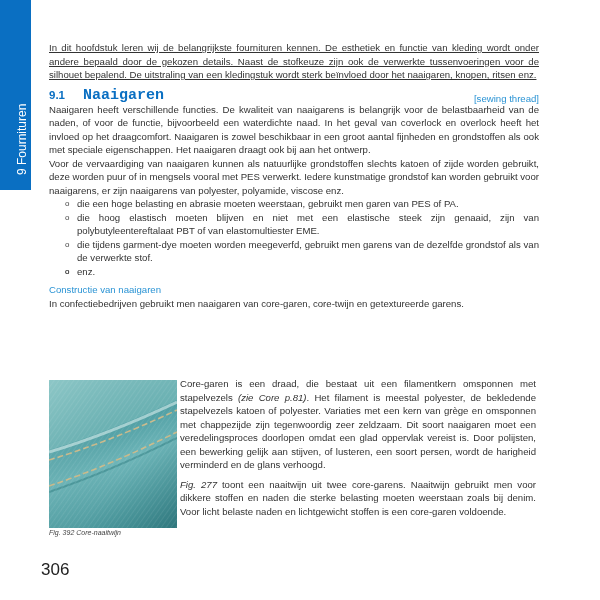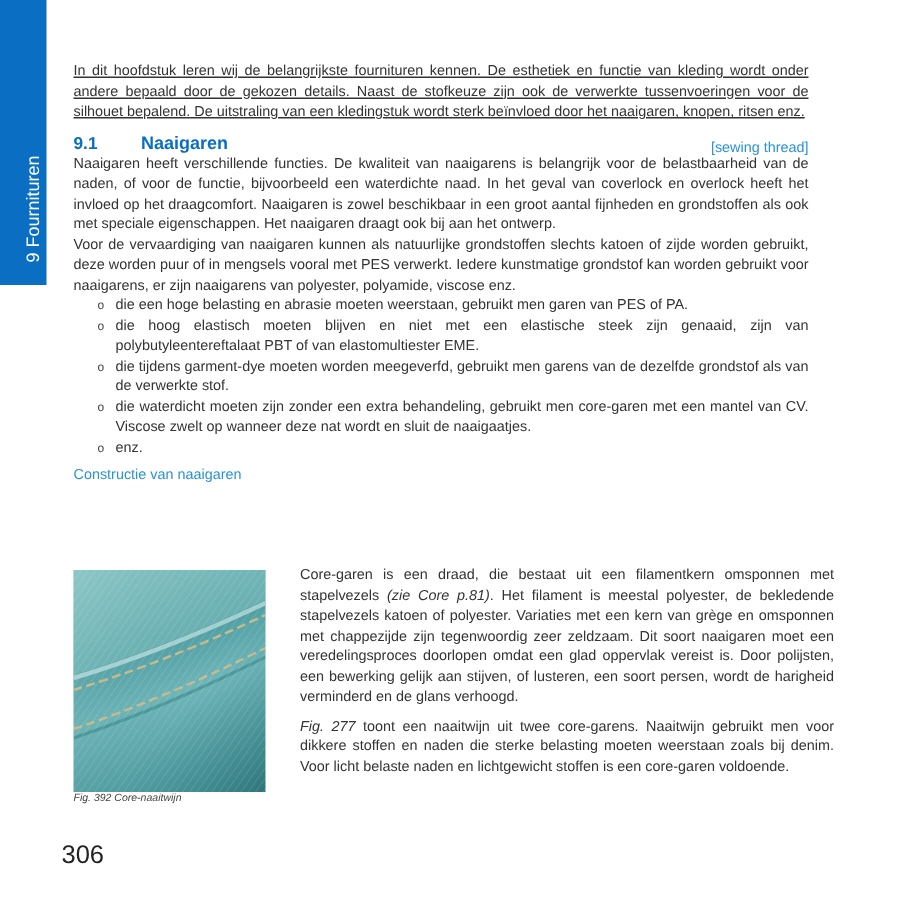--- a/index.html
+++ b/index.html
@@ -8,32 +8,32 @@
   .sidebar { position: absolute; left: 0; top: 0; width: 31px; height: 190px; background: #0a6fc2; }
   .sidebar-label { position: absolute; left: 0; top: 0; width: 31px; height: 190px; }
   .sidebar-label span { position: absolute; left: 50%; bottom: 8px; transform-origin: left center;
          transform: translateX(6px) rotate(-90deg); white-space: nowrap; color: #ffffff;
          font-size: 12px; font-weight: normal; }
   .content { position: absolute; left: 49px; top: 41px; width: 490px; font-size: 9.6px; line-height: 13.5px; }
   p { margin: 0; text-align: justify; }
   .intro { margin-bottom: 7px; text-decoration: underline; }
   .section-head { position: relative; height: 14px; margin-bottom: 0; }
   .section-num { color: #0a6fc2; font-weight: bold; font-size: 11.5px; }
-  .section-title { color: #0a6fc2; font-weight: bold; font-size: 12px; margin-left: 29px; }
+  .section-title { color: #0a6fc2; font-weight: bold; font-size: 15px; margin-left: 18px; font-family: Liberation Mono, monospace; }
   .term { position: absolute; right: 0; top: 3px; color: #2a93d4; font-size: 9.6px; padding-left: 44px; }
   .subhead { color: #2a93d4; margin-top: 5px; font-size: 9.6px; }
   .gap { margin-top: 6px; }
   ul.bullets { list-style: none; margin: 0; padding: 0 0 0 16px; }
   ul.bullets li { position: relative; padding-left: 12px; text-align: justify; }
   ul.bullets li .bullet { position: absolute; left: 0; top: 0; font-size: 8px; color: #444; }
   .figure { position: absolute; left: 49px; top: 380px; width: 128px; height: 148px; overflow: hidden;
             background: linear-gradient(160deg, #7fbdc0 0%, #4f9ea3 35%, #6fb6b9 55%, #3e8c91 100%); }
   .figure svg { display: block; }
   .fig-caption { position: absolute; left: 49px; top: 529px; font-size: 7px; font-style: italic; color: #444; }
-  .right-col { position: absolute; left: 200px; top: 377px; width: 356px; font-size: 9.6px; line-height: 13.5px; }
+  .right-col { position: absolute; left: 180px; top: 377px; width: 356px; font-size: 9.6px; line-height: 13.5px; }
   .right-col p { text-align: justify; }
   .right-col .p2 { margin-top: 6px; }
   .page-num { position: absolute; left: 41px; top: 560px; font-size: 17px; font-weight: normal; color: #222; }
   i { font-style: italic; }
 </style>
 </head>
 <body>
 
 <div class="sidebar"></div>
 <div class="sidebar-label">
@@ -47,25 +47,26 @@
     <span class="section-num">9.1</span><span class="section-title">Naaigaren</span>
     <span class="term">[sewing thread]</span>
   </div>
   <p>Naaigaren heeft verschillende functies. De kwaliteit van naaigarens is belangrijk voor de belastbaarheid van de naden, of voor de functie, bijvoorbeeld een waterdichte naad. In het geval van coverlock en overlock heeft het invloed op het draagcomfort. Naaigaren is zowel beschikbaar in een groot aantal fijnheden en grondstoffen als ook met speciale eigenschappen. Het naaigaren draagt ook bij aan het ontwerp.</p>
 
   <p>Voor de vervaardiging van naaigaren kunnen als natuurlijke grondstoffen slechts katoen of zijde worden gebruikt, deze worden puur of in mengsels vooral met PES verwerkt. Iedere kunstmatige grondstof kan worden gebruikt voor naaigarens, er zijn naaigarens van polyester, polyamide, viscose enz.</p>
   <ul class="bullets">
     <li><span class="bullet">o</span><span>die een hoge belasting en abrasie moeten weerstaan, gebruikt men garen van PES of PA.</span></li>
     <li><span class="bullet">o</span><span>die hoog elastisch moeten blijven en niet met een elastische steek zijn genaaid, zijn van polybutyleentereftalaat PBT of van elastomultiester EME.</span></li>
     <li><span class="bullet">o</span><span>die tijdens garment-dye moeten worden meegeverfd, gebruikt men garens van de dezelfde grondstof als van de verwerkte stof.</span></li>
-    <li><span class="bullet">o</span><span>die waterdicht moeten zijn zonder een extra behandeling, gebruikt men core-garen met een mantel van CV. Viscose zwelt op wanneer deze nat wordt en sluit de naaigaatjes.</span></li>
+    <li><span class="bullet">o</span></li>
     <li><span class="bullet">o</span><span>enz.</span></li>
   </ul>
 
   <div class="subhead">Constructie van naaigaren</div>
+  <p>In confectiebedrijven gebruikt men naaigaren van core-garen, core-twijn en getextureerde garens.</p>
 </div>
 
 <div class="figure">
   <svg width="128" height="148" viewBox="0 0 128 148">
     <defs>
       <pattern id="twill" width="4" height="4" patternUnits="userSpaceOnUse" patternTransform="rotate(35)">
         <rect width="4" height="4" fill="none"></rect>
         <line x1="0" y1="0" x2="0" y2="4" stroke="#ffffff" stroke-opacity="0.12" stroke-width="1.2"></line>
       </pattern>
       <linearGradient id="shade" x1="0" y1="0" x2="1" y2="1">

